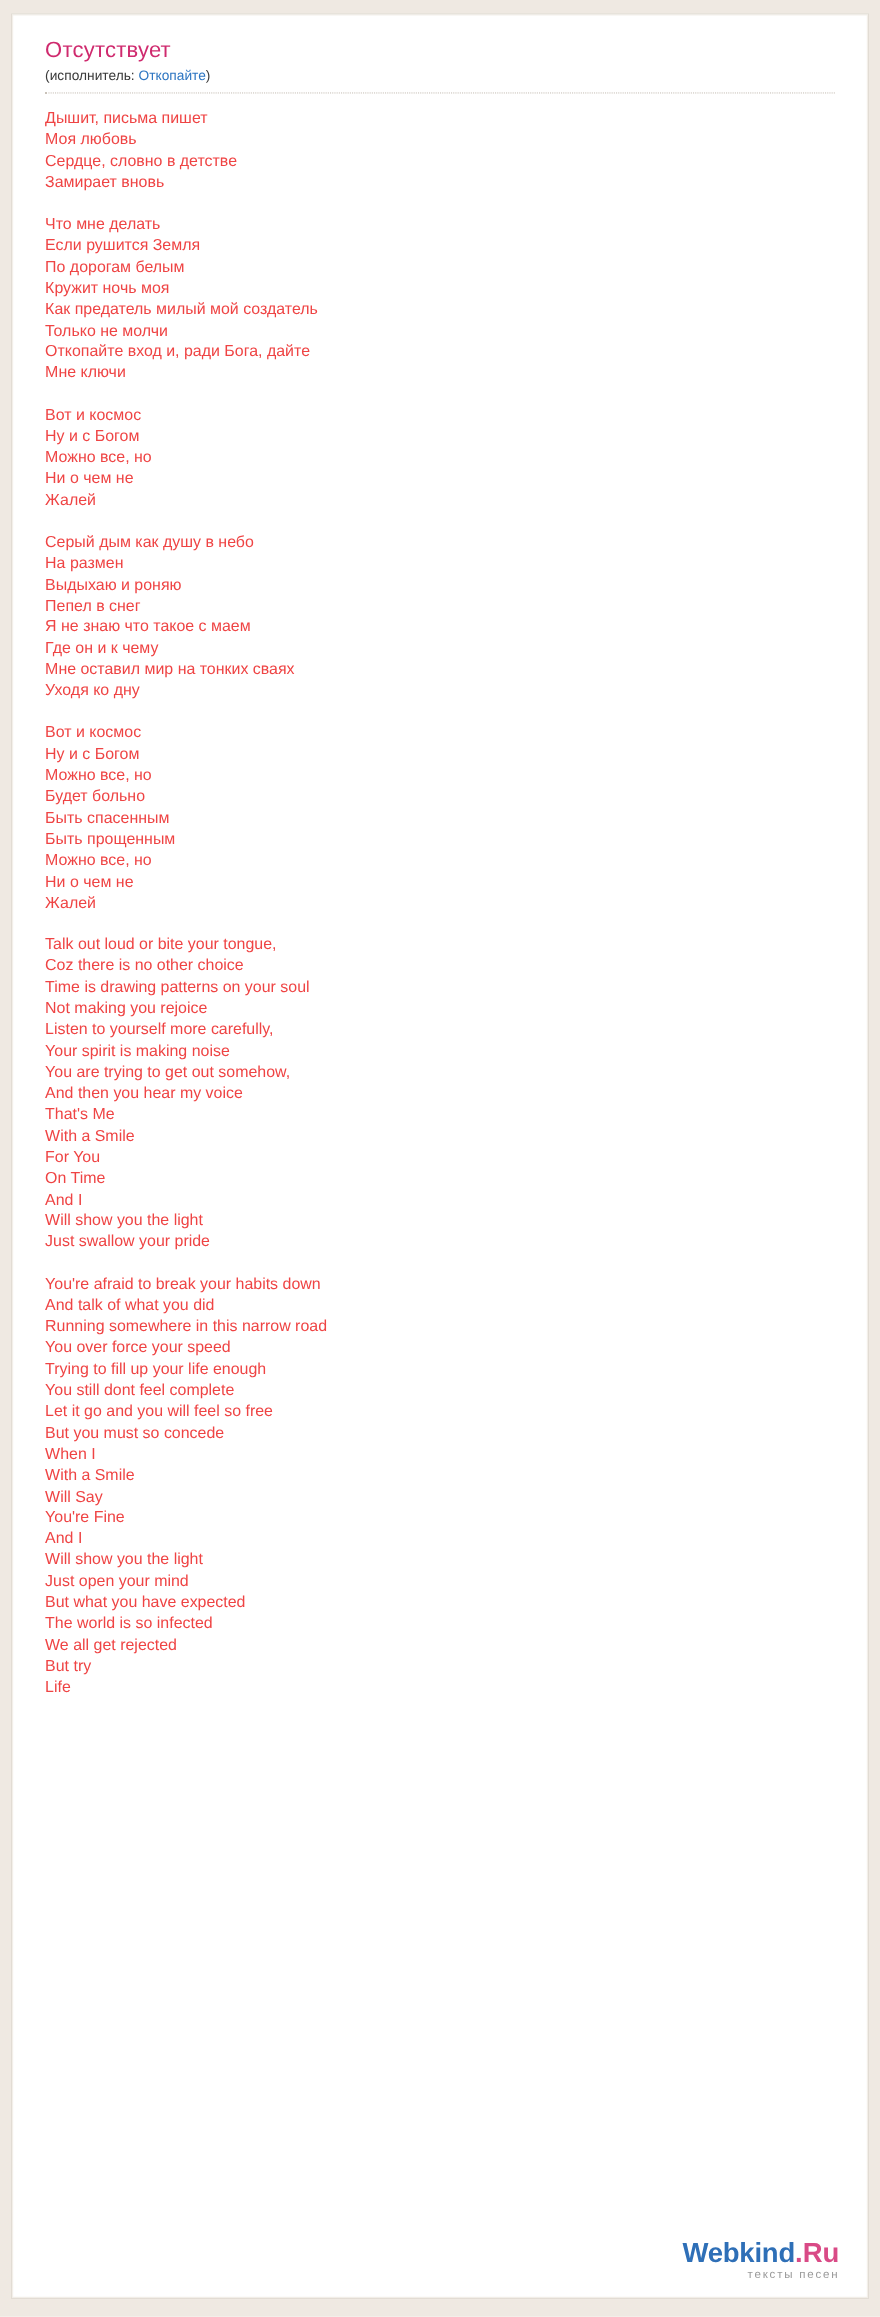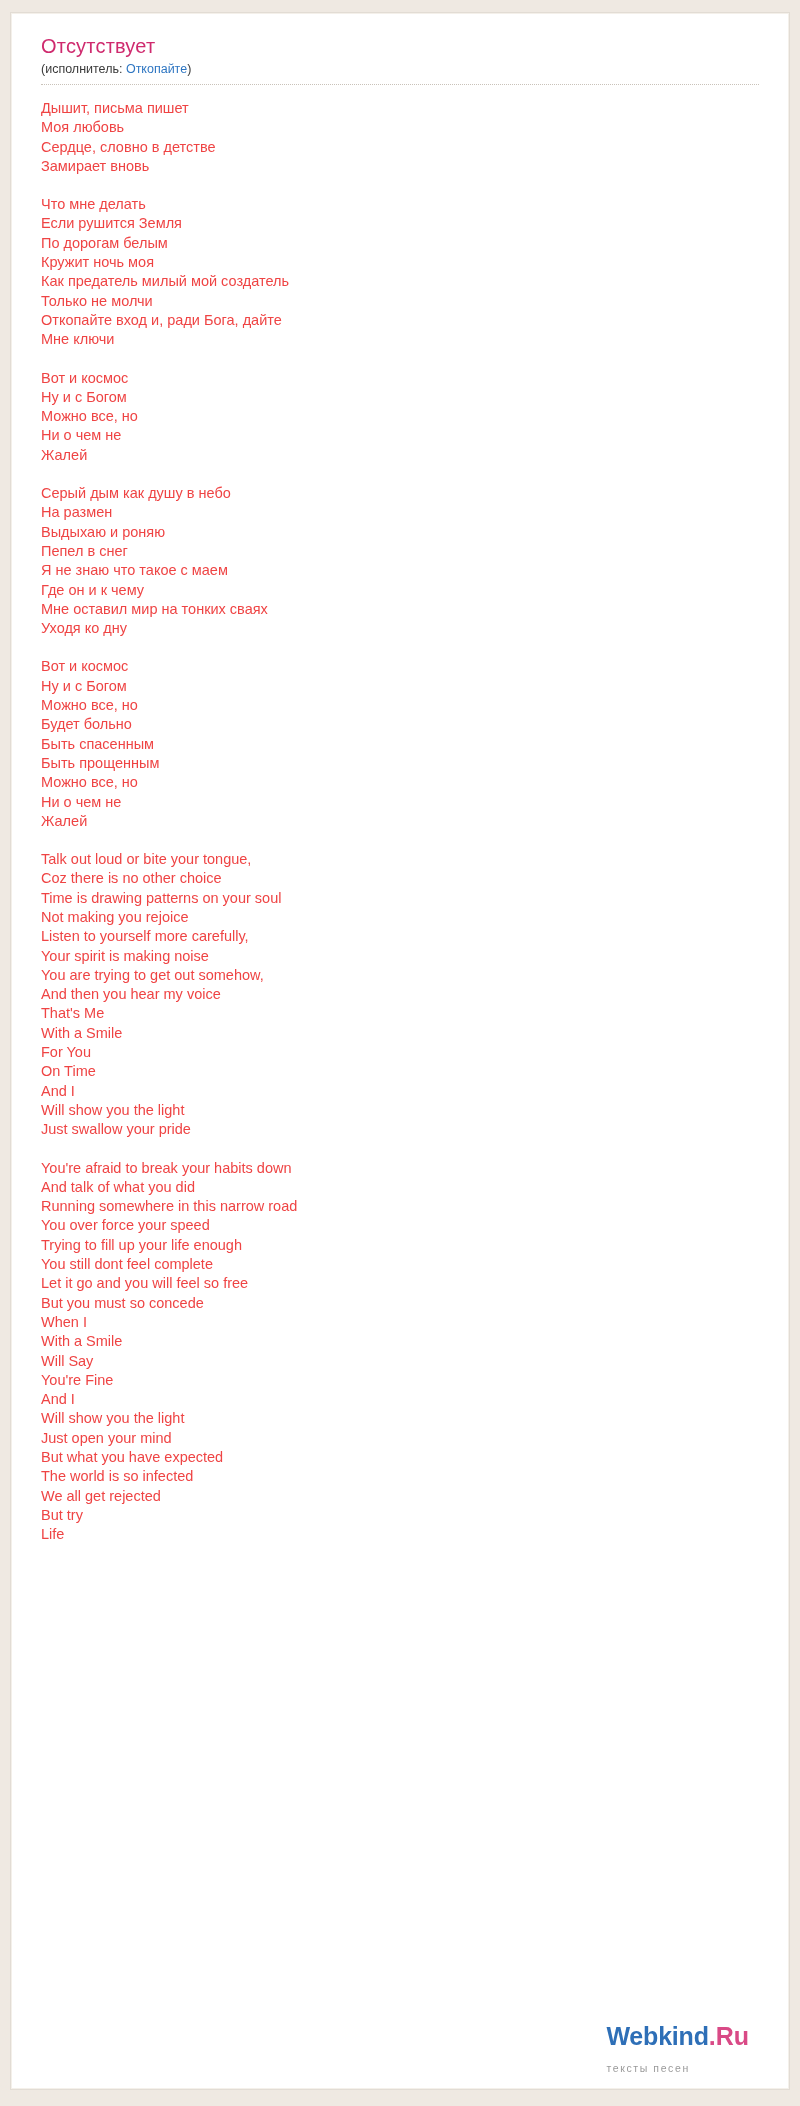--- a/index.html
+++ b/index.html
@@ -54,40 +54,41 @@
     white-space: pre-wrap;
   }
   .stanza {
     margin-bottom: 19px;
   }
   .line {
     min-height: 19px;
   }
   .footer-brand {
     position: absolute;
-    right: 40px;
+    right: 26px;
     bottom: 16px;
+    text-align: right;
     line-height: 1;
   }
   .brand-main {
     font-size: 25px;
     font-weight: bold;
     color: #2e6fb7;
     letter-spacing: -0.2px;
   }
   .brand-ru {
     color: #d94a86;
     font-size: 25px;
     font-weight: bold;
   }
   .brand-sub {
     font-size: 10.5px;
     color: #9a9a9a;
     letter-spacing: 1.6px;
-    margin-top: 14px;
+    margin-top: 2px;
   }
 </style>
 </head>
 <body>
 
 <div class="page">
   <div class="sheet">
 
     <h1 class="song-title">Отсутствует</h1>
 

